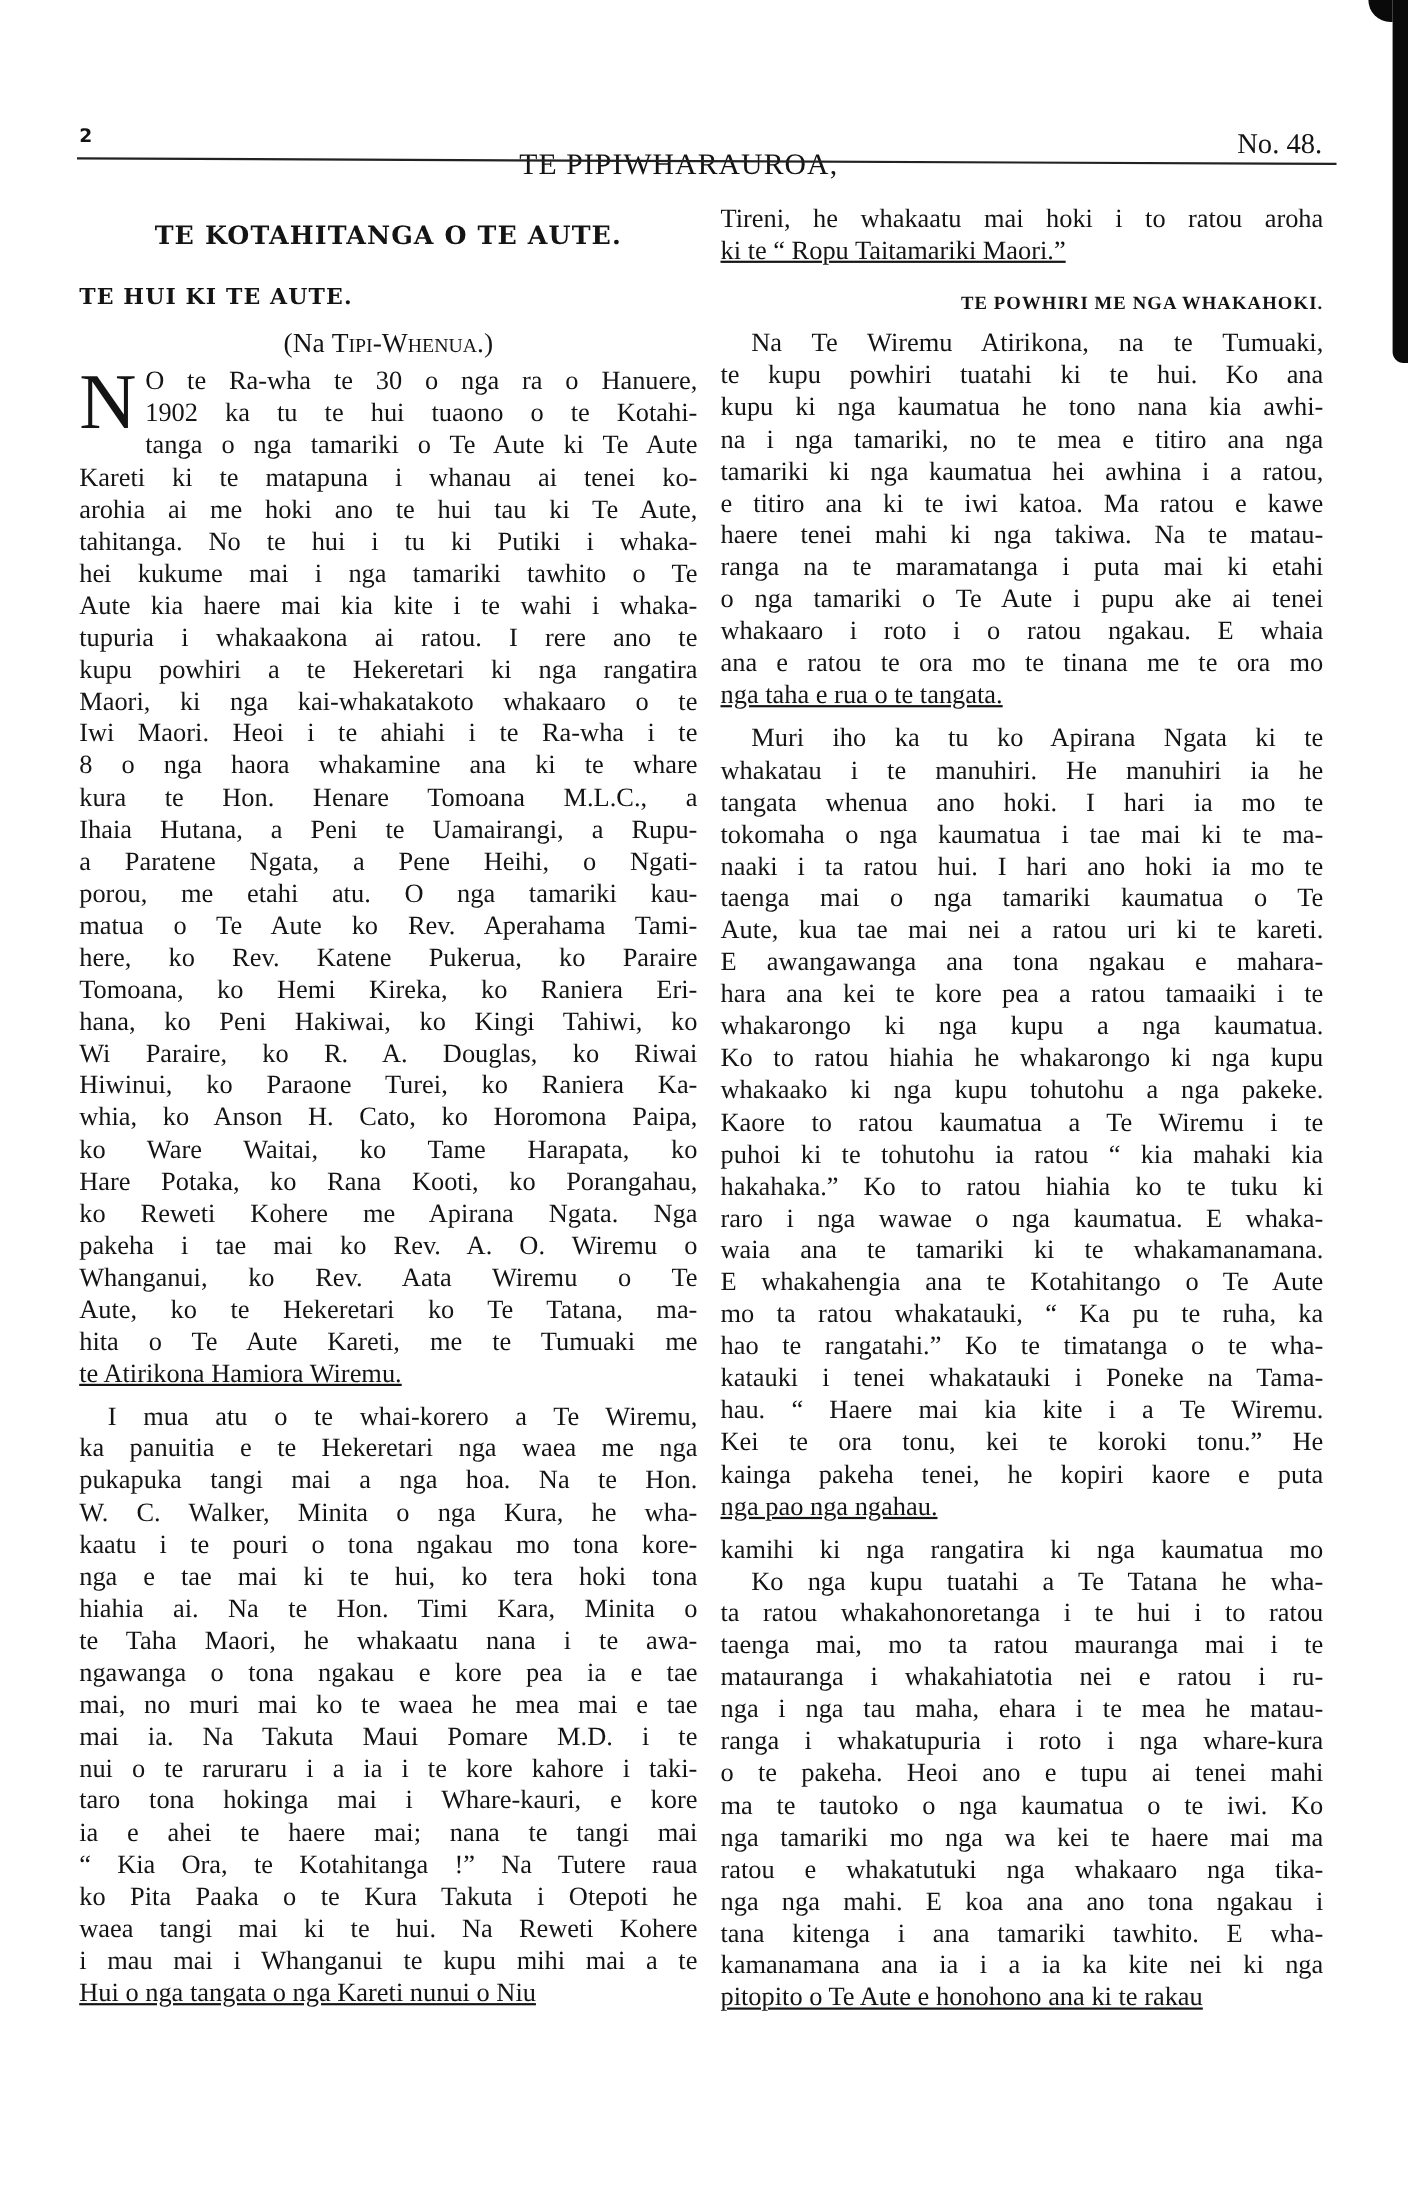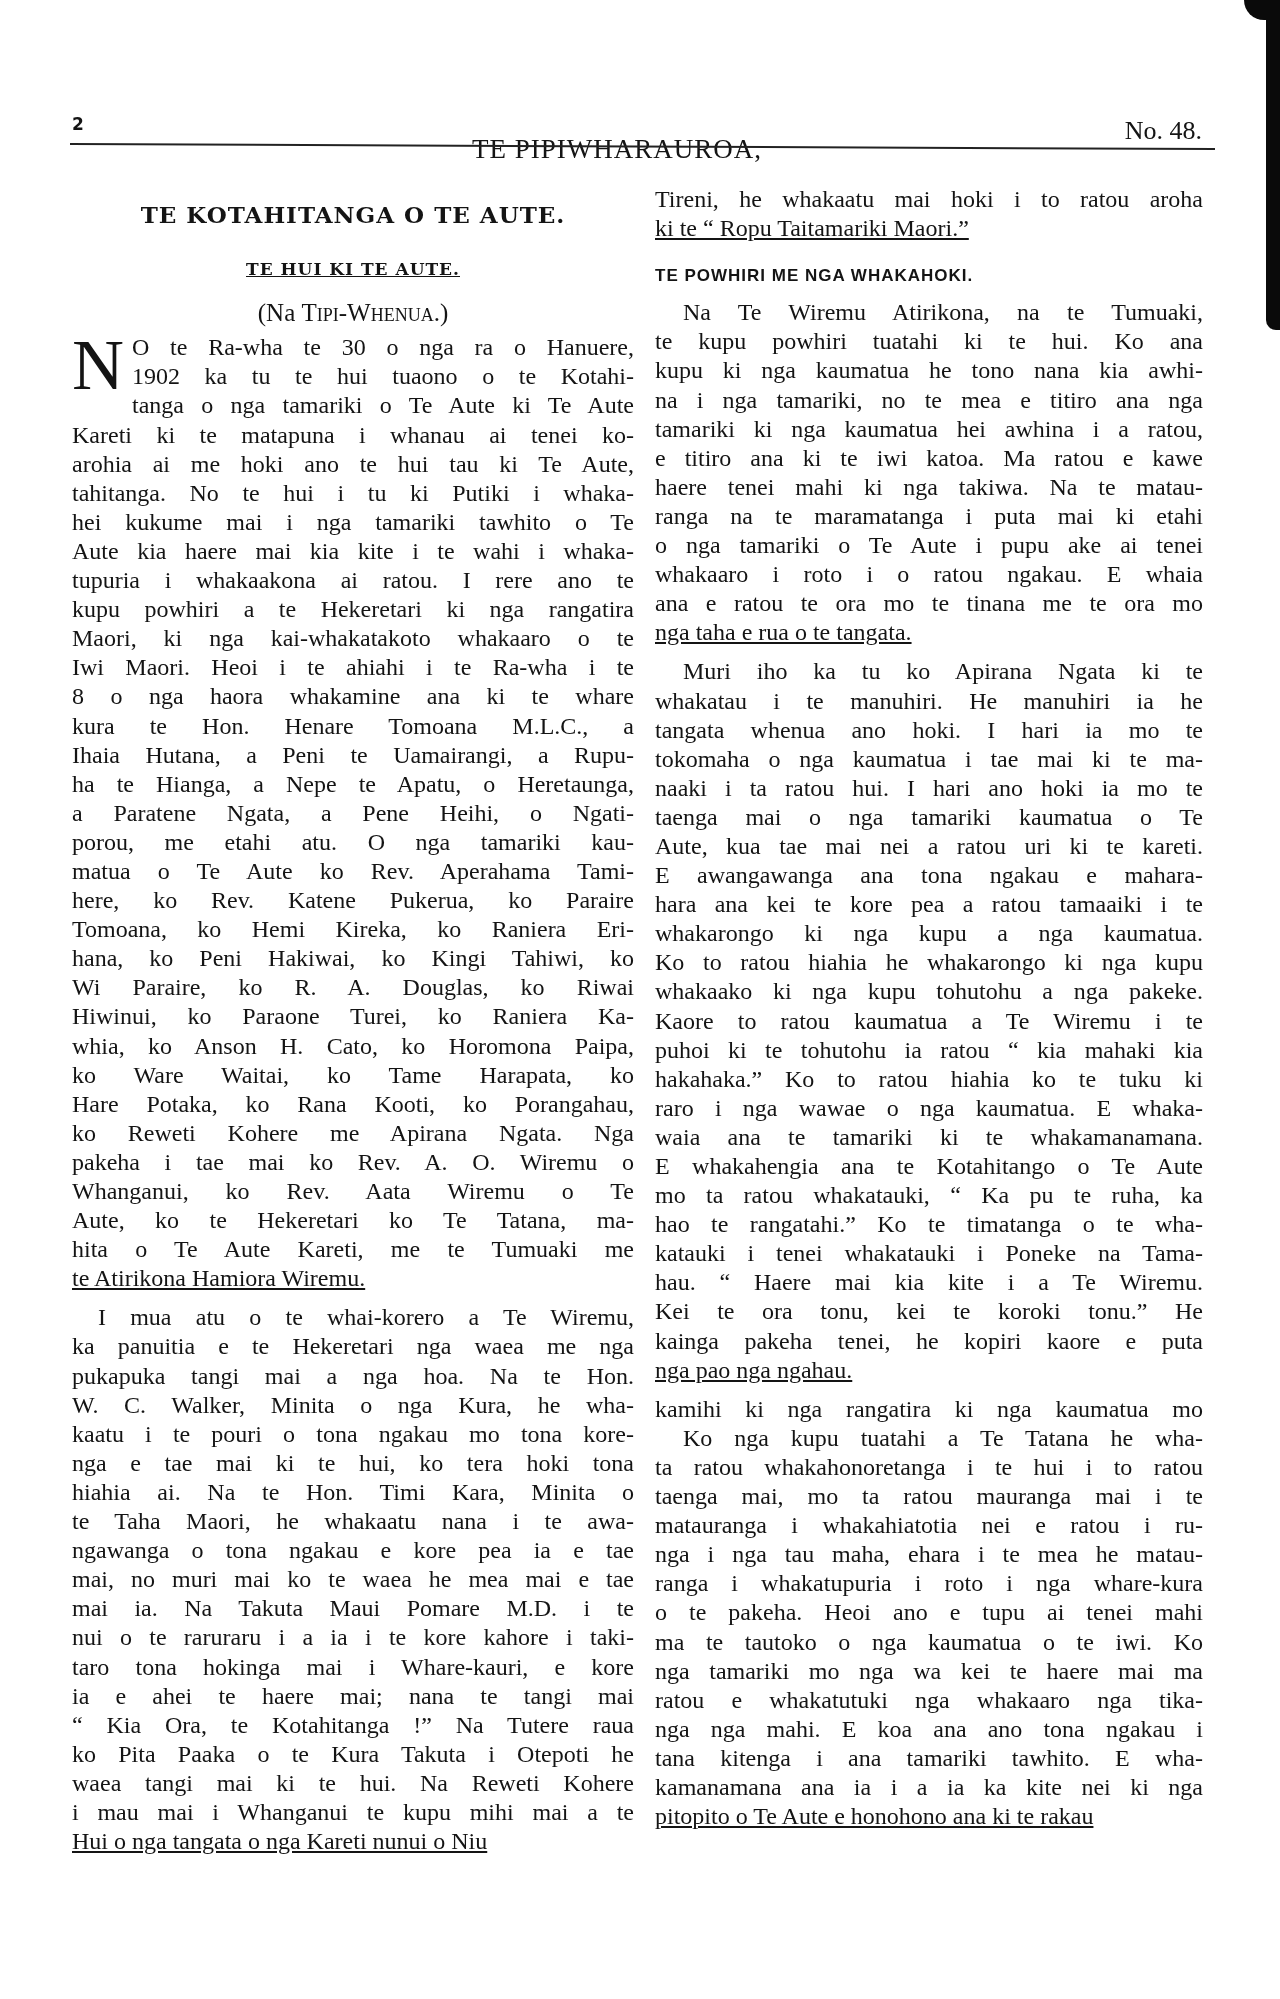--- a/index.html
+++ b/index.html
@@ -19,27 +19,27 @@
   .page-num { position: absolute; left: 0; top: 6px; font-family: "DejaVu Sans", sans-serif; font-weight: bold; font-size: 17px; }
   .journal-title { position: absolute; left: 400px; top: 0; font-size: 27px; letter-spacing: 1px; margin-top: 26px; }
   .issue-no { position: absolute; right: 10px; top: 8px; font-size: 26px; }
   .head-rule { position: absolute; left: 70px; top: 143px; width: 1145px; height: 2px; background: #222; transform: rotate(0.25deg); transform-origin: left; }
 
   .col { position: absolute; top: 180px; font-size: 24px; line-height: 29.1px; }
   .col-left { left: 72px; width: 562px; }
   .col-right { left: 655px; width: 548px; top: 185px; }
 
   .h1 { text-align: center; font-family: "DejaVu Serif", serif; font-weight: bold; font-size: 23px; letter-spacing: 1px; margin: 20px 0 26px 0; }
-  .h2 { text-align: center; font-family: "DejaVu Serif", serif; font-weight: bold; font-size: 17px; letter-spacing: 1px; margin: 0 0 14px 0; text-decoration: underline; }
+  .h2 { text-align: left; font-family: "DejaVu Serif", serif; font-weight: bold; font-size: 20px; letter-spacing: 1px; margin: 0 0 14px 0; }
   .byline { text-align: center; font-size: 25px; margin: 0 0 6px 0; }
   .byline .sc { font-variant: small-caps; }
   p { margin: 0; text-align: justify; hyphens: manual; }
   p + p { margin-top: 10px; }
   .dropcap { float: left; font-size: 72px; line-height: 56px; margin: 4px 8px 0 0; }
-  .h2-right { text-align: left; font-family: Liberation Sans, sans-serif; font-weight: bold; font-size: 17px; letter-spacing: 1px; margin: 18px 0 8px 0; }
+  .h2-right { text-align: right; font-family: Liberation Serif, serif; font-weight: bold; font-size: 17px; letter-spacing: 1px; margin: 18px 0 8px 0; }
   .line { display: block; white-space: nowrap; text-align: justify; text-align-last: justify; }
   .line.last { text-align-last: left; text-decoration: underline; }
 </style>
 </head>
 <body>
 
 <div class="edge-bar"></div>
 <div class="edge-curve"></div>
 
 <div class="running-head">
@@ -64,21 +64,20 @@
         <span class="line">tahitanga.  No te hui i tu ki Putiki i whaka-</span>
         <span class="line">hei kukume mai i nga tamariki tawhito o Te</span>
         <span class="line">Aute kia haere mai kia kite i te wahi i whaka-</span>
         <span class="line">tupuria i whakaakona ai ratou.  I rere ano te</span>
         <span class="line">kupu powhiri a te Hekeretari ki nga rangatira</span>
         <span class="line">Maori, ki nga kai-whakatakoto whakaaro o te</span>
         <span class="line">Iwi Maori.  Heoi i te ahiahi i te Ra-wha i te</span>
         <span class="line">8 o nga haora whakamine ana ki te whare</span>
         <span class="line">kura te Hon. Henare Tomoana M.L.C., a</span>
         <span class="line">Ihaia Hutana, a Peni te Uamairangi, a Rupu-</span>
-        <span class="line">ha te Hianga, a Nepe te Apatu, o Heretaunga,</span>
         <span class="line">a Paratene Ngata, a Pene Heihi, o Ngati-</span>
         <span class="line">porou, me etahi atu.  O nga tamariki kau-</span>
         <span class="line">matua o Te Aute ko Rev. Aperahama Tami-</span>
         <span class="line">here, ko Rev. Katene Pukerua, ko Paraire</span>
         <span class="line">Tomoana, ko Hemi Kireka, ko Raniera Eri-</span>
         <span class="line">hana, ko Peni Hakiwai, ko Kingi Tahiwi, ko</span>
         <span class="line">Wi Paraire, ko R. A. Douglas, ko Riwai</span>
         <span class="line">Hiwinui, ko Paraone Turei, ko Raniera Ka-</span>
         <span class="line">whia, ko Anson H. Cato, ko Horomona Paipa,</span>
         <span class="line">ko Ware Waitai, ko Tame Harapata, ko</span>

